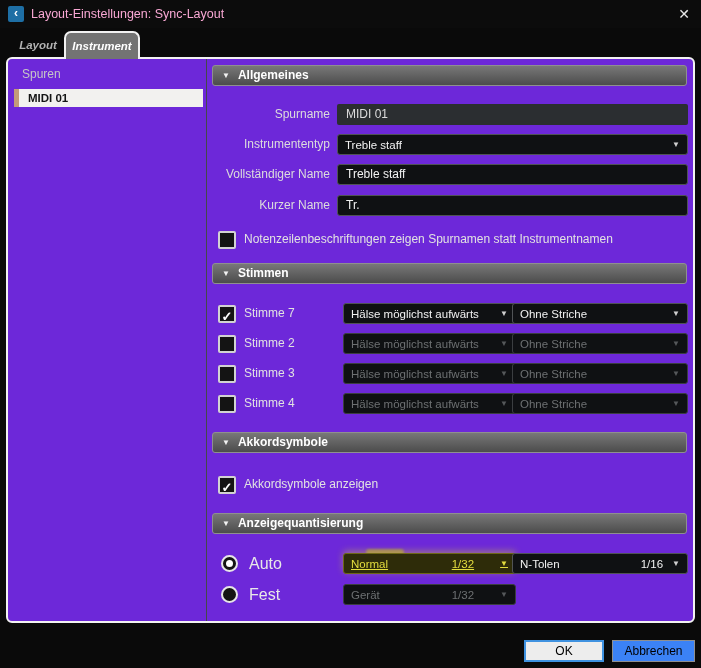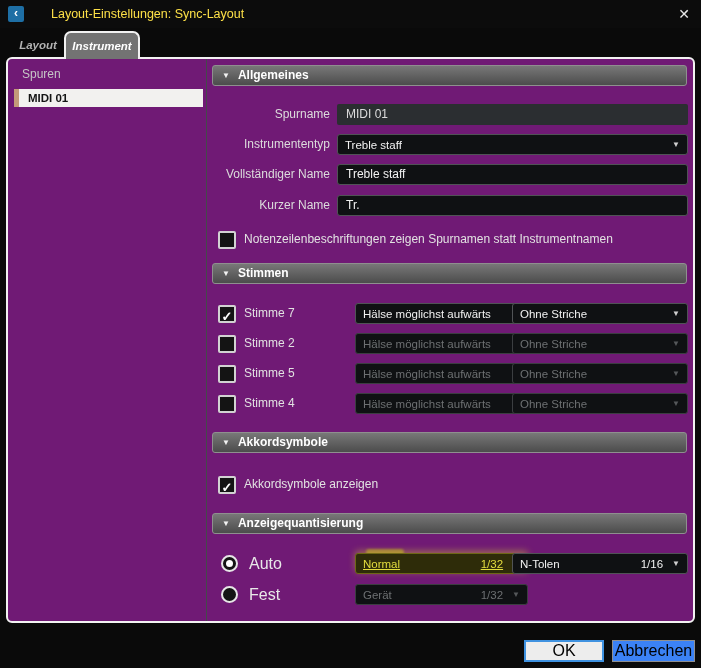--- a/index.html
+++ b/index.html
@@ -3,32 +3,32 @@
 <meta charset="utf-8">
 <style>
   html,body{margin:0;padding:0;background:#000;}
   .dialog{position:relative;width:701px;height:668px;background:#0a0a0a;
     font-family:"Liberation Sans",sans-serif;overflow:hidden;}
 
   
   .titlebar{position:absolute;top:0;left:0;right:0;height:28px;background:#0c0c0c;}
   .app-icon{position:absolute;left:8px;top:6px;width:16px;height:16px;background:#1e6fa5;
     color:#fff;font-size:12px;font-weight:bold;line-height:15px;text-align:center;border-radius:2px;}
-  .win-title{position:absolute;left:31px;top:7px;font-size:12.5px;color:#fde047;margin-left:20px;}
+  .win-title{position:absolute;left:31px;top:7px;font-size:12.5px;color:#f9a8d4;}
   .close-btn{position:absolute;right:11px;top:6px;font-size:14px;color:#e8e8e8;line-height:16px;cursor:default;}
 
   
   .tab{position:absolute;font-size:11.5px;font-weight:bold;text-align:center;font-style:italic;}
   .tab-layout{left:10px;top:33px;width:56px;height:24px;line-height:24px;color:#b2b2b2;}
   .tab-instrument{left:64px;top:31px;width:72px;height:26px;line-height:27px;color:#ffffff;
     background:#737373;border:2px solid #f2f2f2;border-bottom:none;border-radius:7px 7px 0 0;z-index:3;}
 
   
   .content{position:absolute;left:6px;top:57px;width:689px;height:566px;box-sizing:border-box;
-    border:2px solid #f2f2f2;border-radius:6px;background:#701a75;z-index:1;}
+    border:2px solid #f2f2f2;border-radius:6px;background:#6d28d9;z-index:1;}
 
   
   .sidebar-header{position:absolute;left:14px;top:8px;font-size:12px;color:#c6c6c6;}
   .track-item{position:absolute;left:6px;top:30px;width:189px;height:18px;background:#f2f1ef;display:flex;}
   .track-stripe{width:5px;background:#c39b79;}
   .track-label{flex:1;color:#141414;font-weight:bold;font-size:11.5px;line-height:18px;padding-left:9px;}
   .vdivider{position:absolute;left:198px;top:0;bottom:0;width:1px;background:#45484b;}
 
   
   .main{position:absolute;left:199px;top:0;right:0;bottom:0;}
@@ -45,21 +45,21 @@
     background:#0f1113;border:1px solid #505356;border-radius:3px;color:#f2f2f2;
     font-size:12px;line-height:19px;padding-left:8px;}
 
   .dropdown{position:absolute;height:21px;box-sizing:border-box;display:flex;align-items:center;
     background:#0f1113;border:1px solid #505356;border-radius:3px;color:#f2f2f2;
     font-size:11.5px;padding:0 7px;}
   .dd-text{flex:1;white-space:nowrap;overflow:hidden;}
   .dd-value{margin-right:9px;}
   .dd-arrow{font-size:8px;color:#cfcfcf;}
   .dd-full{left:130px;width:351px;}
-  .dd-l{left:148px;width:173px;}
+  .dd-l{left:136px;width:173px;gap:17px;}
   .dd-r{left:305px;width:176px;}
   .dropdown.disabled{color:#6d7072;border-color:#3b3e41;}
   .dropdown.disabled .dd-arrow{color:#55585a;}
   .dd-yellow{background:#2e2c09;border-color:#6e6816;color:#e3dd3e;
     box-shadow:0 -2px 7px rgba(216,208,45,.45);text-decoration:underline;}
   .dd-yellow .dd-arrow{color:#e3dd3e;}
   .smear{position:absolute;left:159px;top:-4px;width:38px;height:6px;
     background:rgba(190,180,25,.6);border-radius:3px;filter:blur(1px);}
 
   .checkbox{position:absolute;left:11px;top:2px;width:14px;height:14px;box-sizing:content-box;
@@ -67,21 +67,21 @@
   .check{color:#ffffff;font-size:13px;line-height:14px;font-weight:bold;}
   .cb-label{position:absolute;left:37px;line-height:21px;font-size:12px;color:#e2e2e2;white-space:nowrap;}
 
   .radio{position:absolute;left:14px;top:2px;width:13px;height:13px;border:2px solid #e6e6e6;
     border-radius:50%;background:#141414;}
   .radio.selected::after{content:"";position:absolute;left:3px;top:3px;width:7px;height:7px;
     border-radius:50%;background:#ffffff;}
   .radio-label{position:absolute;left:42px;line-height:21px;font-size:16px;color:#e8e8e8;}
 
   
-  .btn{position:absolute;top:640px;height:22px;box-sizing:border-box;font-size:16px;
+  .btn{position:absolute;top:640px;height:22px;box-sizing:border-box;font-size:12px;
     font-family:"Liberation Sans",sans-serif;color:#000;text-align:center;line-height:18px;padding:0;}
   .btn-ok{left:524px;width:80px;background:#ededed;border:2px solid #3f92e0;}
   .btn-cancel{left:612px;width:83px;background:#3b82f6;border:1px solid #8f8f8f;line-height:20px;}
 
   
   .r-gen-h{top:6px;}  .r-spurname{top:45px;} .r-insttype{top:75px;} .r-fullname{top:105px;}
   .r-shortname{top:136px;} .r-staffcb{top:170px;} .r-voices-h{top:204px;}
   .r-v1{top:244px;} .r-v2{top:274px;} .r-v3{top:304px;} .r-v4{top:334px;}
   .r-chords-h{top:373px;} .r-chordcb{top:415px;} .r-quant-h{top:454px;}
   .r-auto{top:494px;} .r-fest{top:525px;}
@@ -170,21 +170,21 @@
           <span class="dd-arrow">▼</span>
         </span>
         <span class="dropdown dd-r disabled">
           <span class="dd-text">Ohne Striche</span>
           <span class="dd-arrow">▼</span>
         </span>
       </div>
 
       <div class="row r-v3">
         <span class="checkbox"></span>
-        <span class="cb-label">Stimme 5</span>
+        <span class="cb-label">Stimme 3</span>
         <span class="dropdown dd-l disabled">
           <span class="dd-text">Hälse möglichst aufwärts</span>
           <span class="dd-arrow">▼</span>
         </span>
         <span class="dropdown dd-r disabled">
           <span class="dd-text">Ohne Striche</span>
           <span class="dd-arrow">▼</span>
         </span>
       </div>
 

